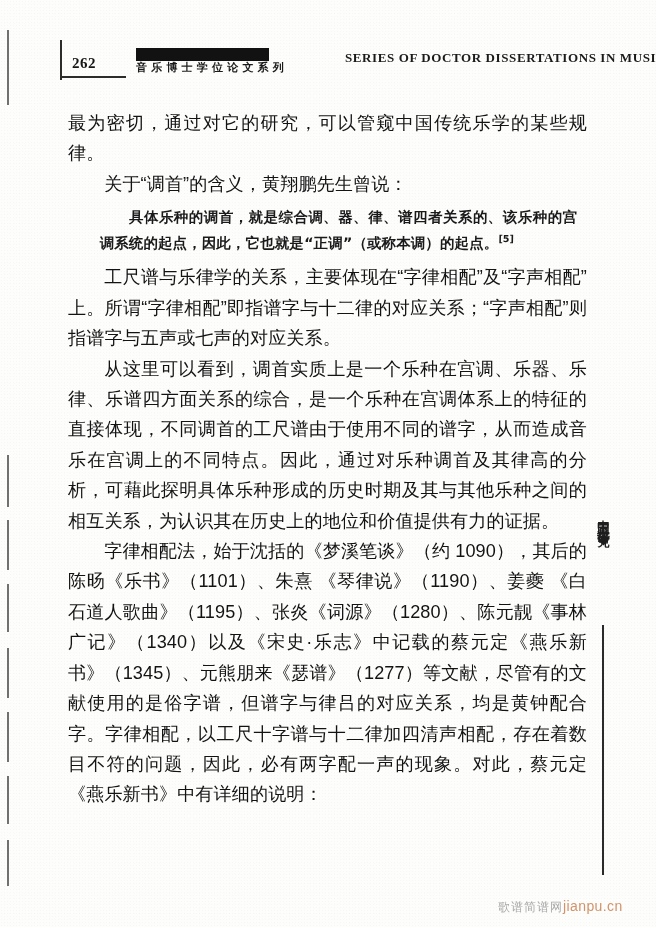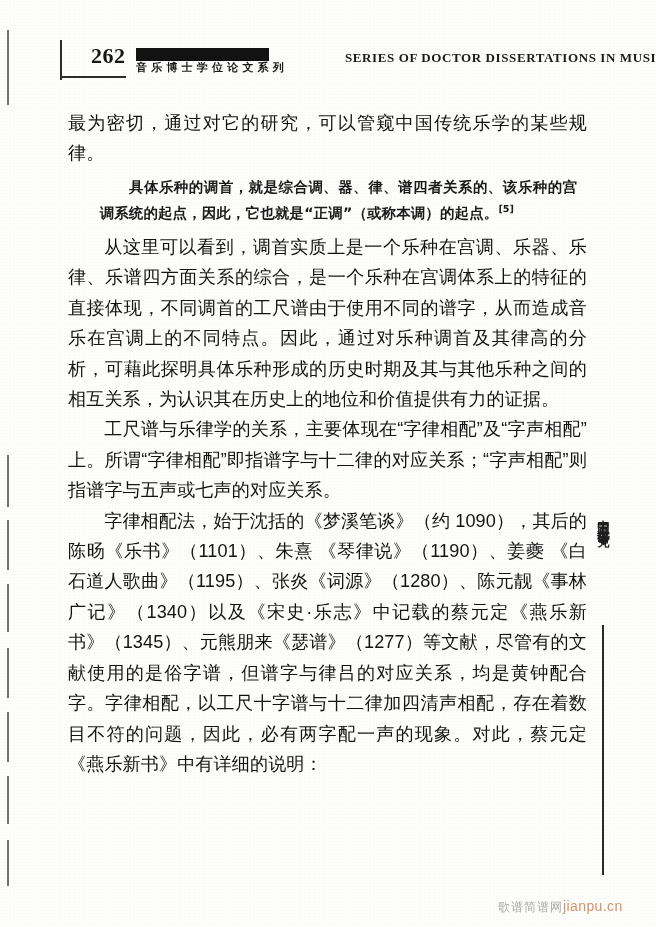--- a/index.html
+++ b/index.html
@@ -53,27 +53,26 @@
     position: absolute;
     left: 0;
     top: 0;
     width: 2px;
     height: 40px;
     background: #2c2c2c;
   }
   .runhead .folio {
     position: absolute;
     left: 12px;
-    top: 3px;
+    top: 15px;
     font-family: "Liberation Serif", serif;
-    font-size: 22px;
+    font-size: 15px;
     font-weight: 700;
     color: #161616;
     letter-spacing: .5px;
-    margin-left: 19px;
   }
   .runhead .hrule {
     position: absolute;
     left: 2px;
     top: 36px;
     width: 64px;
     height: 2px;
     background: #2c2c2c;
   }
   .runhead .blackbar {
@@ -231,31 +230,34 @@
     <div class="en-series">SERIES OF DOCTOR DISSERTATIONS IN MUSIC</div>
   </div>
 
   <div class="body-col">
 
     <p class="para noindent">
       <span>最为密切，通过对它的研究，可以管窥中国传统乐学的某些规律。</span>
     </p>
 
 
+    <p class="para">
+      <span>关于“调首”的含义，黄翔鹏先生曾说：</span>
+    </p>
 
     <blockquote class="quote">
       <span>具体乐种的调首，就是综合调、器、律、谱四者关系的、该乐种的宫调系统的起点，因此，它也就是“正调”（或称本调）的起点。</span><span class="sup">[5]</span>
     </blockquote>
 
     <p class="para">
+      <span>工尺谱与乐律学的关系，主要体现在“字律相配”及“字声相配”上。所谓“字律相配”即指谱字与十二律的对应关系；“字声相配”则指谱字与五声或七声的对应关系。</span>
+    </p>
+
+    <p class="para">
       <span>从这里可以看到，调首实质上是一个乐种在宫调、乐器、乐律、乐谱四方面关系的综合，是一个乐种在宫调体系上的特征的直接体现，不同调首的工尺谱由于使用不同的谱字，从而造成音乐在宫调上的不同特点。因此，通过对乐种调首及其律高的分析，可藉此探明具体乐种形成的历史时期及其与其他乐种之间的相互关系，为认识其在历史上的地位和价值提供有力的证据。</span>
-    </p>
-
-    <p class="para">
-      <span>工尺谱与乐律学的关系，主要体现在“字律相配”及“字声相配”上。所谓“字律相配”即指谱字与十二律的对应关系；“字声相配”则指谱字与五声或七声的对应关系。</span>
     </p>
 
     <p class="para">
       <span>字律相配法，始于沈括的《梦溪笔谈》（约 1090），其后的陈旸《乐书》（1101）、朱熹 《琴律说》（1190）、姜夔 《白石道人歌曲》（1195）、张炎《词源》（1280）、陈元靓《事林广记》（1340）以及《宋史·乐志》中记载的蔡元定《燕乐新书》（1345）、元熊朋来《瑟谱》（1277）等文献，尽管有的文献使用的是俗字谱，但谱字与律吕的对应关系，均是黄钟配合字。字律相配，以工尺十字谱与十二律加四清声相配，存在着数目不符的问题，因此，必有两字配一声的现象。对此，蔡元定《燕乐新书》中有详细的说明：</span>
     </p>
 
   </div>
 
   <div class="side-label">
     <span class="vtext">中国工尺谱研究</span>

